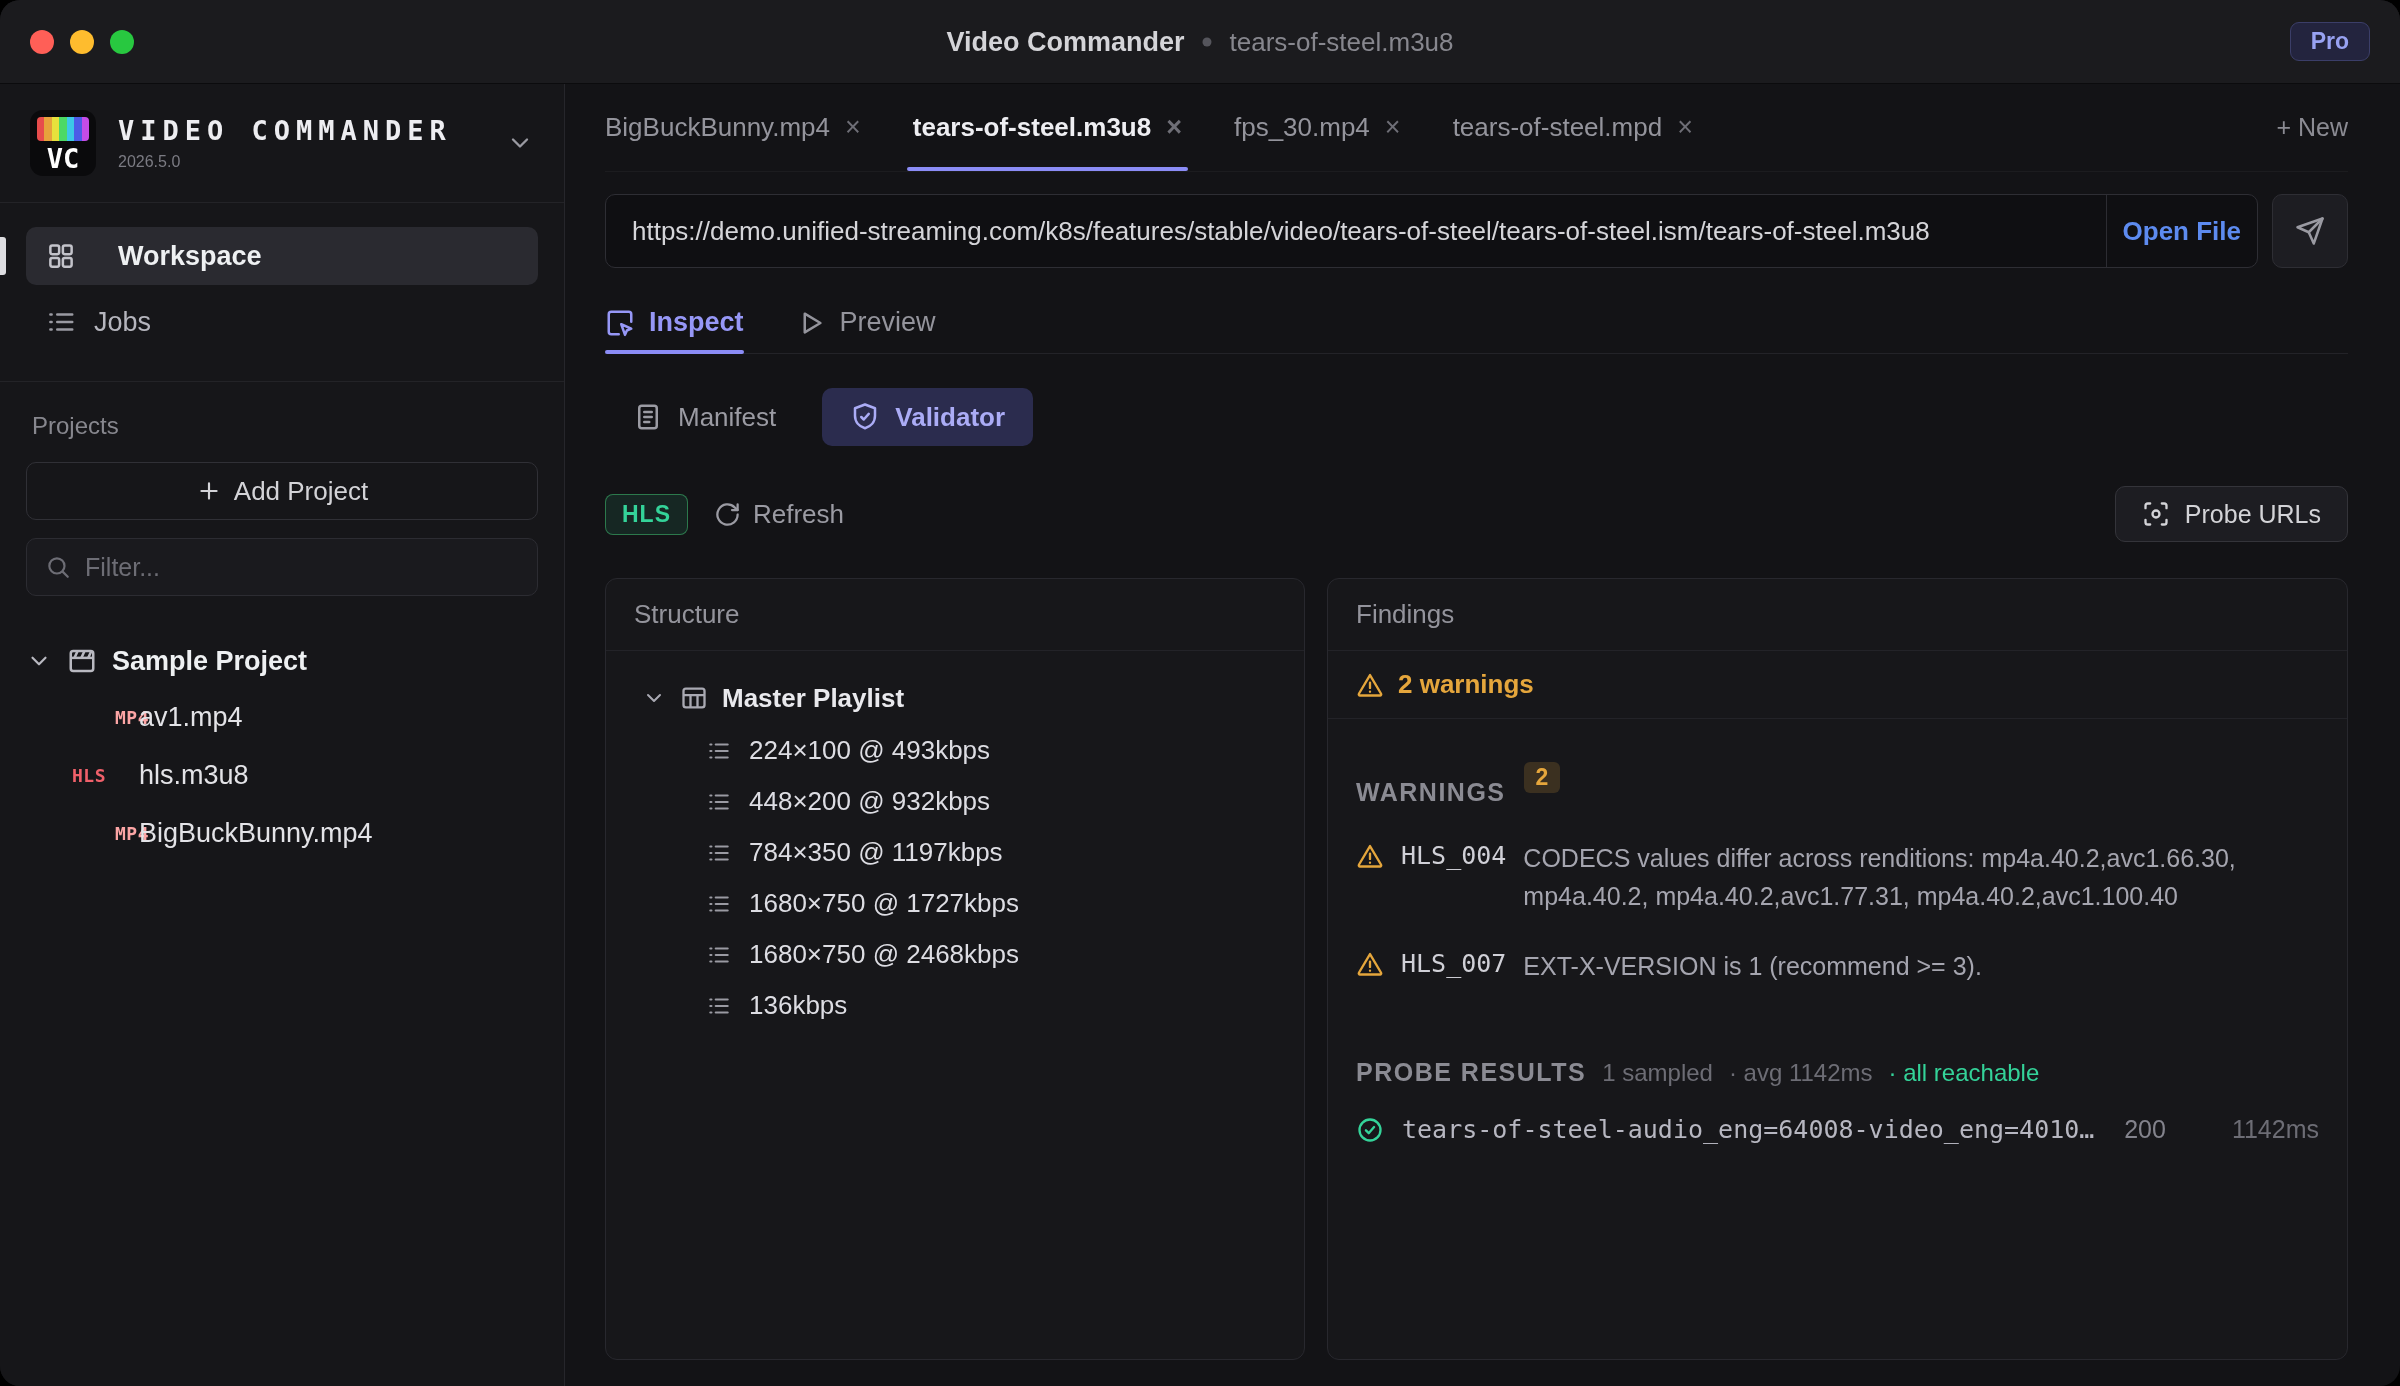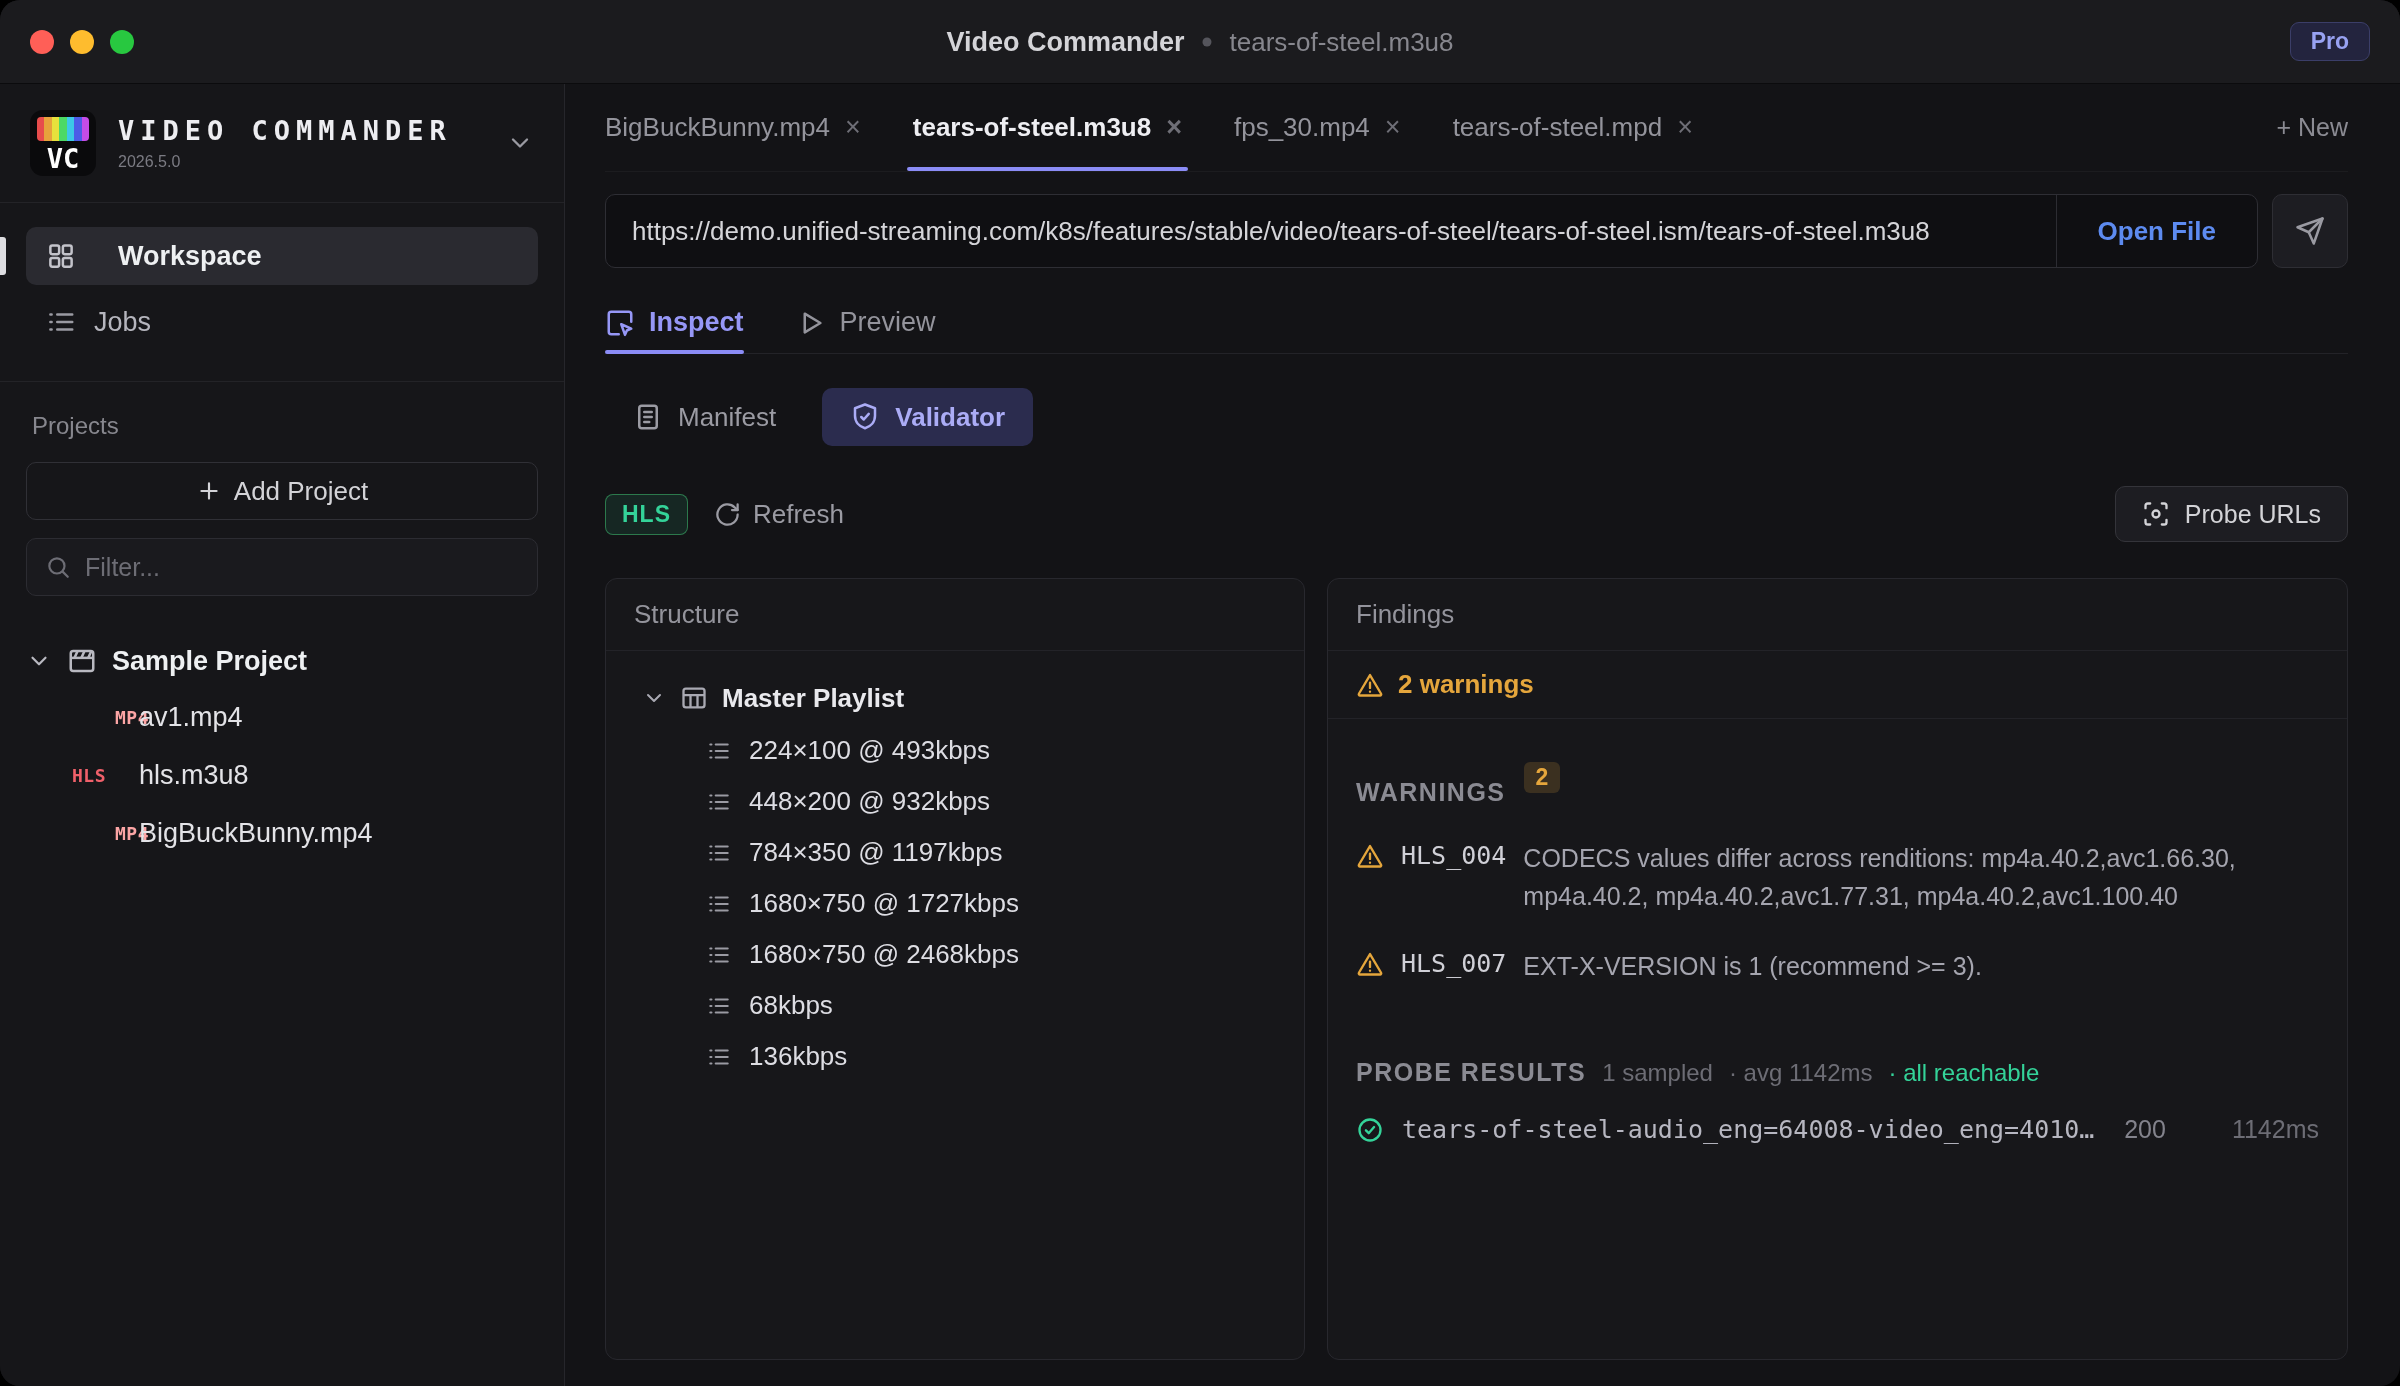--- a/index.html
+++ b/index.html
@@ -60,21 +60,21 @@
   .doc-tabs { height:88px; flex:0 0 auto; display:flex; align-items:stretch; gap:52px; border-bottom:1px solid rgba(255,255,255,0.04); }
   .doc-tab { display:flex; align-items:center; gap:15px; font-size:26px; color:#94949c; position:relative; cursor:default; white-space:nowrap; }
   .doc-tab .close-x { color:#6e6e76; font-size:27px; }
   .doc-tab.active { color:#eeeef2; font-weight:700; }
   .doc-tab.active::after { content:""; position:absolute; bottom:0; left:-6px; right:-6px; height:4px; border-radius:2px; background:var(--accent,#8b8cf6); }
   .new-tab-btn { margin-left:auto; align-self:center; color:#8b8b93; font-size:25px; background:none; border:none; font-family:inherit; }
 
   .url-row { margin-top:22px; height:74px; flex:0 0 auto; display:flex; gap:14px; }
   .url-group { flex:1; display:flex; align-items:stretch; border:1px solid #2e2e34; border-radius:10px; background:#0f0f12; overflow:hidden; }
   .url-input { flex:1; min-width:0; background:transparent; border:none; outline:none; color:#d5d5d9; font-size:26px; padding:0 26px; font-family:inherit; }
-  .open-file-btn { border:none; border-left:1px solid #2c2c32; background:transparent; color:var(--blue,#5d8bf0); font-size:26px; font-weight:600; padding:0 41px; font-family:inherit; }
+  .open-file-btn { border:none; border-left:1px solid #2c2c32; background:transparent; color:var(--blue,#5d8bf0); font-size:26px; font-weight:600; padding:0 16px; font-family:inherit; }
   .send-btn { width:76px; flex:0 0 auto; border:1px solid #2e2e34; border-radius:10px; background:#1d1d22; color:#9a9aa2; display:grid; place-items:center; }
 
   .view-tabs { margin-top:24px; height:62px; flex:0 0 auto; display:flex; gap:52px; border-bottom:1px solid #232328; }
   .view-tab { display:flex; align-items:center; gap:14px; font-size:27px; color:#94949c; position:relative; cursor:default; }
   .view-tab.active { color:#9697f6; font-weight:700; }
   .view-tab.active::after { content:""; position:absolute; bottom:-1px; left:0; right:0; height:4px; border-radius:2px; background:var(--accent,#8b8cf6); }
 
   .mode-row { margin-top:34px; flex:0 0 auto; display:flex; gap:18px; }
   .mode-btn { height:58px; border-radius:10px; padding:0 28px; display:flex; align-items:center; gap:15px; font-size:26px; color:#9b9ba3; background:transparent; border:none; font-family:inherit; }
   .mode-btn.active { background:#2b2c4e; color:#abacf6; font-weight:700; }
@@ -476,28 +476,20 @@
                   </svg>
                 </span>
               <span>1680×750 @ 2468kbps</span>
             </div>
             <div class="tree-rendition">
               <span>
                   <svg class="ic" width="26" height="26">
                     <use href="#i-list"></use>
                   </svg>
                 </span>
-              <span>68kbps</span>
-            </div>
-            <div class="tree-rendition">
-              <span>
-                  <svg class="ic" width="26" height="26">
-                    <use href="#i-list"></use>
-                  </svg>
-                </span>
               <span>136kbps</span>
             </div>
           </div>
         </section>
 
         <section class="panel panel-findings">
           <div class="panel-header">Findings</div>
           <div class="findings-body">
             <div class="findings-summary">
               <span>

